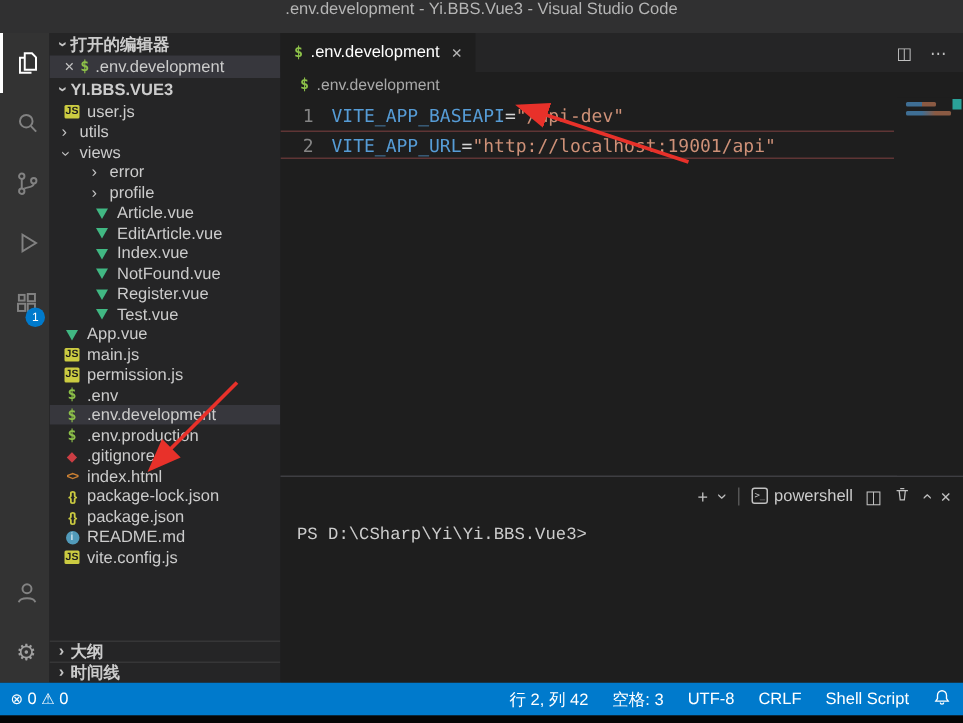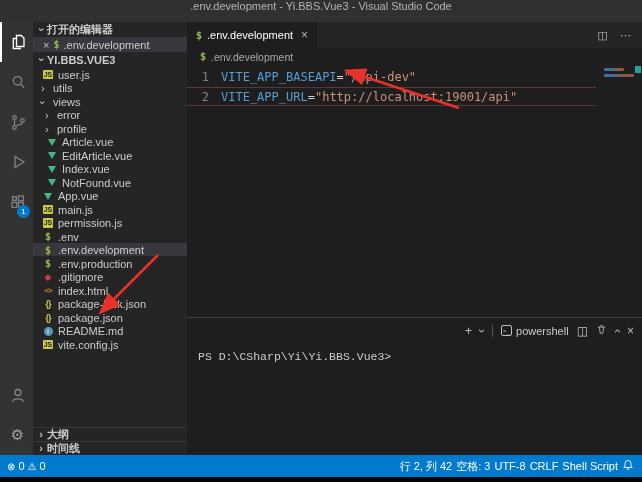--- a/index.html
+++ b/index.html
@@ -33,21 +33,21 @@
   .sec-head { height:15px; display:flex; align-items:center; font-size:11px; font-weight:bold; color:#cccccc; padding-left:2px; white-space:nowrap; }
   .tw { display:inline-block; width:12px; text-align:center; color:#c5c5c5; font-size:11px; line-height:1; }
   .tw.exp { transform:rotate(90deg); }
   .oe-row { height:15px; display:flex; align-items:center; background:#37373d; padding-left:10px; font-size:11px; gap:4px; white-space:nowrap; }
   .oe-close { color:#c5c5c5; font-size:11px; }
   .env-ic { color:var(--env-green,#8dc149); font-weight:bold; font-family:"DejaVu Sans Mono",monospace; font-size:10px; }
   .tree { flex:1; overflow:hidden; }
   .tree-row { display:flex; align-items:flex-end; height:13.5px; font-size:11px; white-space:nowrap; cursor:pointer; }
   .tree-row.selected { background:#37373d; }
   .indent-1 { padding-left:8px; }
-  .indent-2 { padding-left:12px; }
+  .indent-2 { padding-left:28px; }
   .tree-row .tw2 { width:12px; flex:none; color:#c5c5c5; font-size:11px; line-height:1; }
   .tree-row .tw2::before { content:"›"; display:inline-block; }
   .state-expanded .tw2::before { transform:rotate(90deg); }
   .ticon { width:14px; height:12px; flex:none; display:flex; align-items:center; justify-content:center; margin-right:3px; }
   .icon-js .ticon::before { content:"JS"; font-size:7px; font-weight:bold; color:#1e1e1e; background:var(--js-yellow,#cbcb41); padding:0 1px; border-radius:1px; line-height:1.3; }
   .icon-vue .ticon::before { content:""; width:0; height:0; border-left:4px solid transparent; border-right:4px solid transparent; border-top:7px solid var(--vue-green,#41b883); }
   .icon-env .ticon::before { content:"$"; color:var(--env-green,#8dc149); font-weight:bold; font-size:10px; font-family:"DejaVu Sans Mono",monospace; }
   .icon-git .ticon::before { content:"◆"; color:var(--git-red,#cc3e44); font-size:9px; }
   .icon-html .ticon::before { content:"<>"; color:var(--html-orange,#cc8033); font-size:8px; font-weight:bold; letter-spacing:-1px; }
   .icon-json .ticon::before { content:"{}"; color:var(--js-yellow,#cbcb41); font-size:9px; font-weight:bold; letter-spacing:-1px; }
@@ -86,21 +86,21 @@
   .pa-ic { color:#c0c0c0; font-size:12px; line-height:1; }
   .rot-down { display:inline-block; transform:rotate(90deg); }
   .rot-up { display:inline-block; transform:rotate(-90deg); }
   .pa-sep { width:1px; height:12px; background:#555; }
   .ps-item { display:flex; align-items:center; gap:4px; font-size:11px; color:#cccccc; }
   .ps-icon { width:11px; height:11px; border:1px solid #c0c0c0; border-radius:2px; font-size:6px; display:flex; align-items:center; justify-content:center; color:#c0c0c0; font-family:"DejaVu Sans Mono",monospace; }
   .terminal { flex:1; padding:7px 11px; font-family:Liberation Mono, monospace; font-size:11.5px; color:#cccccc; }
   
   .statusbar { height:22px; background:var(--accent,#007acc); color:#ffffff; display:flex; align-items:center; font-size:11px; padding:0 8px 0 7px; }
   .sb-group { display:flex; align-items:center; gap:3px; }
-  .sb-right { margin-left:auto; display:flex; align-items:center; gap:4px; }
+  .sb-right { margin-left:auto; display:flex; align-items:center; gap:16px; }
   .sb-item { white-space:nowrap; }
   .sb-glyph { font-size:10px; }
   .bottom-strip { height:5px; background:#050505; }
   
   .arrows { position:absolute; inset:0; pointer-events:none; z-index:50; }
 </style>
 </head>
 <body>
 
 <div class="window">
@@ -221,20 +221,30 @@
           </div>
           <div class="tree-row icon-vue indent-2 kind-file">
 
             <span class="ticon"></span>
             <span class="tree-label">Index.vue</span>
           </div>
           <div class="tree-row icon-vue indent-2 kind-file">
 
             <span class="ticon"></span>
             <span class="tree-label">NotFound.vue</span>
+          </div>
+          <div class="tree-row icon-vue indent-2 kind-file">
+
+            <span class="ticon"></span>
+            <span class="tree-label">Register.vue</span>
+          </div>
+          <div class="tree-row icon-vue indent-2 kind-file">
+
+            <span class="ticon"></span>
+            <span class="tree-label">Test.vue</span>
           </div>
           <div class="tree-row icon-vue indent-1 kind-file">
 
             <span class="ticon"></span>
             <span class="tree-label">App.vue</span>
           </div>
           <div class="tree-row icon-js indent-1 kind-file">
 
             <span class="ticon"></span>
             <span class="tree-label">main.js</span>

